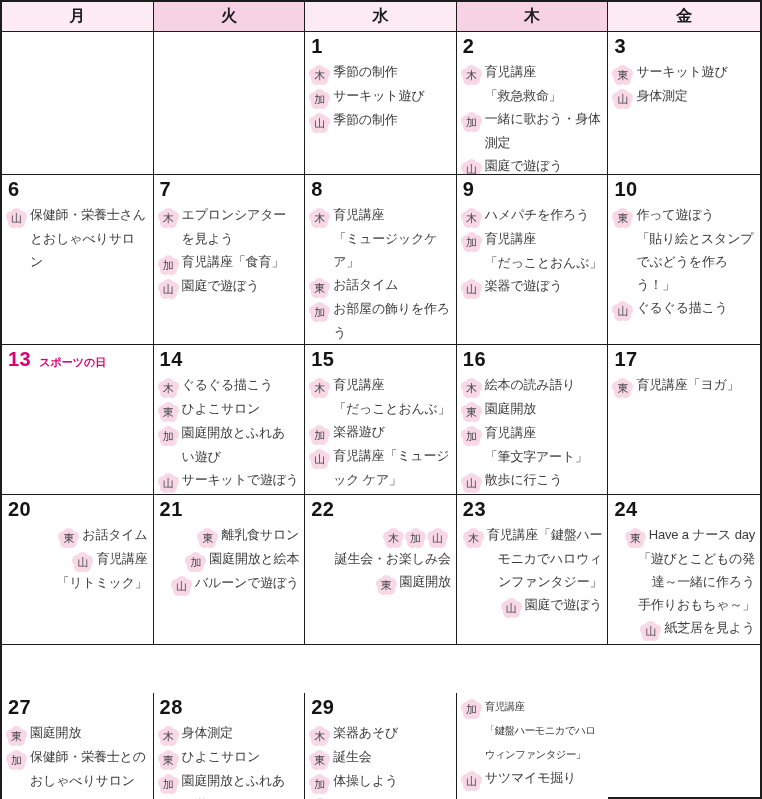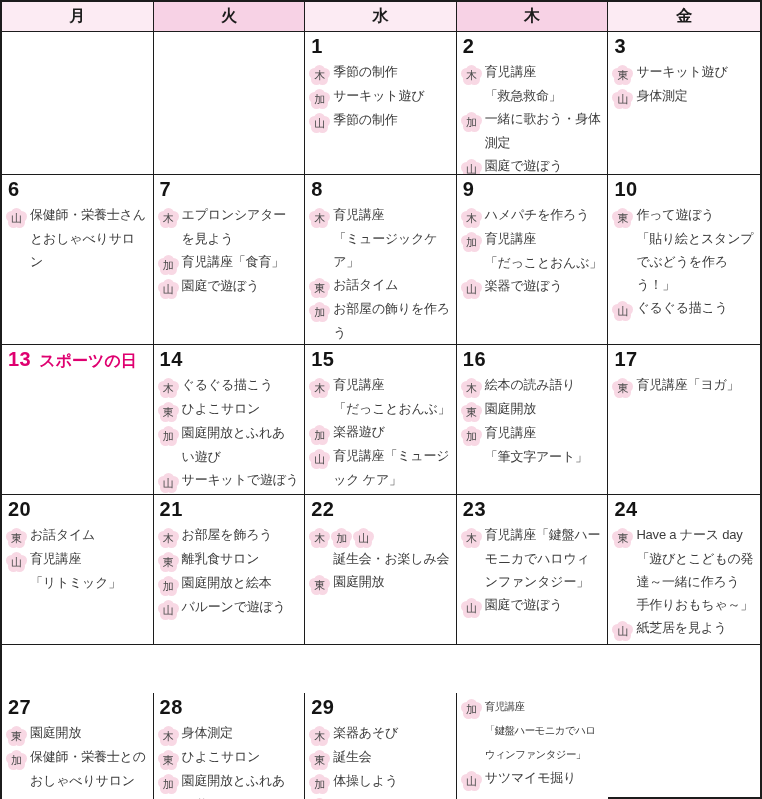--- a/index.html
+++ b/index.html
@@ -21,35 +21,35 @@
     display:flex;align-items:center;justify-content:center;
     font-size:16px;font-weight:700;color:#1b1b1b;
     background:var(--header-light);
   }
   .header-cell:last-child{border-right:none;}
   .header-cell.dark{background:var(--header-dark);}
   .week-row{display:grid;grid-template-columns:repeat(5,1fr);}
   #weeks .week-row:nth-child(1){height:143px;}
   #weeks .week-row:nth-child(2){height:170px;}
   #weeks .week-row:nth-child(3){height:150px;}
-  #weeks .week-row:nth-child(4){height:150px;}
+  #weeks .week-row:nth-child(4){height:150px;text-align:right;}
   #weeks .week-row:nth-child(5){height:152px;margin-top:48px;}
   .day-cell{
     box-sizing:border-box;overflow:hidden;
     border-right:1px solid var(--border);
     border-bottom:1px solid var(--border);
     padding:1px 5px 0 6px;
     background:#fff;
   }
   .day-cell:last-child{border-right:none;}
   #weeks .week-row:last-child .day-cell{border-bottom:none;}
   .date-row{display:flex;align-items:baseline;height:27px;line-height:27px;}
   .date-number{font-size:20px;font-weight:700;color:#141414;letter-spacing:0.5px;}
   .date-number.holiday{color:var(--holiday);}
-  .holiday-label{font-size:16px;font-weight:700;color:var(--holiday);margin-left:8px;}
+  .holiday-label{font-size:11px;font-weight:700;color:var(--holiday);margin-left:8px;}
   .event{
     font-size:13px;line-height:23px;letter-spacing:-0.2px;color:var(--text);
     padding-left:22px;text-indent:-22px;white-space:pre-line;
   }
   .event.condensed .event-text{font-size:10.5px;letter-spacing:-0.6px;}
   .badge{
     display:inline-flex;align-items:center;justify-content:center;
     width:17px;height:17px;border-radius:50%;
     background:var(--badge);
     box-shadow:
@@ -186,20 +186,21 @@
 ック ケア」</span></div>
         </div>
         <div class="day-cell">
           <div class="date-row">
             <span class="date-number">16</span>
           </div>
           <div class="event"><span class="badge">木</span><span class="event-text">絵本の読み語り</span></div>
           <div class="event"><span class="badge">東</span><span class="event-text">園庭開放</span></div>
           <div class="event"><span class="badge">加</span><span class="event-text">育児講座
 「筆文字アート」</span></div>
+          <div class="event"><span class="badge">山</span><span class="event-text">散歩に行こう</span></div>
         </div>
         <div class="day-cell">
           <div class="date-row">
             <span class="date-number">17</span>
           </div>
           <div class="event"><span class="badge">東</span><span class="event-text">育児講座「ヨガ」</span></div>
         </div>
       </div>
       <div class="week-row">
         <div class="day-cell">
@@ -207,21 +208,20 @@
             <span class="date-number">20</span>
           </div>
           <div class="event"><span class="badge">東</span><span class="event-text">お話タイム</span></div>
           <div class="event"><span class="badge">山</span><span class="event-text">育児講座
 「リトミック」</span></div>
         </div>
         <div class="day-cell">
           <div class="date-row">
             <span class="date-number">21</span>
           </div>
-          <div class="event"><span class="badge">木</span><span class="event-text">お部屋を飾ろう</span></div>
           <div class="event"><span class="badge">東</span><span class="event-text">離乳食サロン</span></div>
           <div class="event"><span class="badge">加</span><span class="event-text">園庭開放と絵本</span></div>
           <div class="event"><span class="badge">山</span><span class="event-text">バルーンで遊ぼう</span></div>
         </div>
         <div class="day-cell">
           <div class="date-row">
             <span class="date-number">22</span>
           </div>
           <div class="event"><span class="badge">木</span><span class="badge">加</span><span class="badge">山</span><span class="event-text">
 誕生会・お楽しみ会</span></div>

